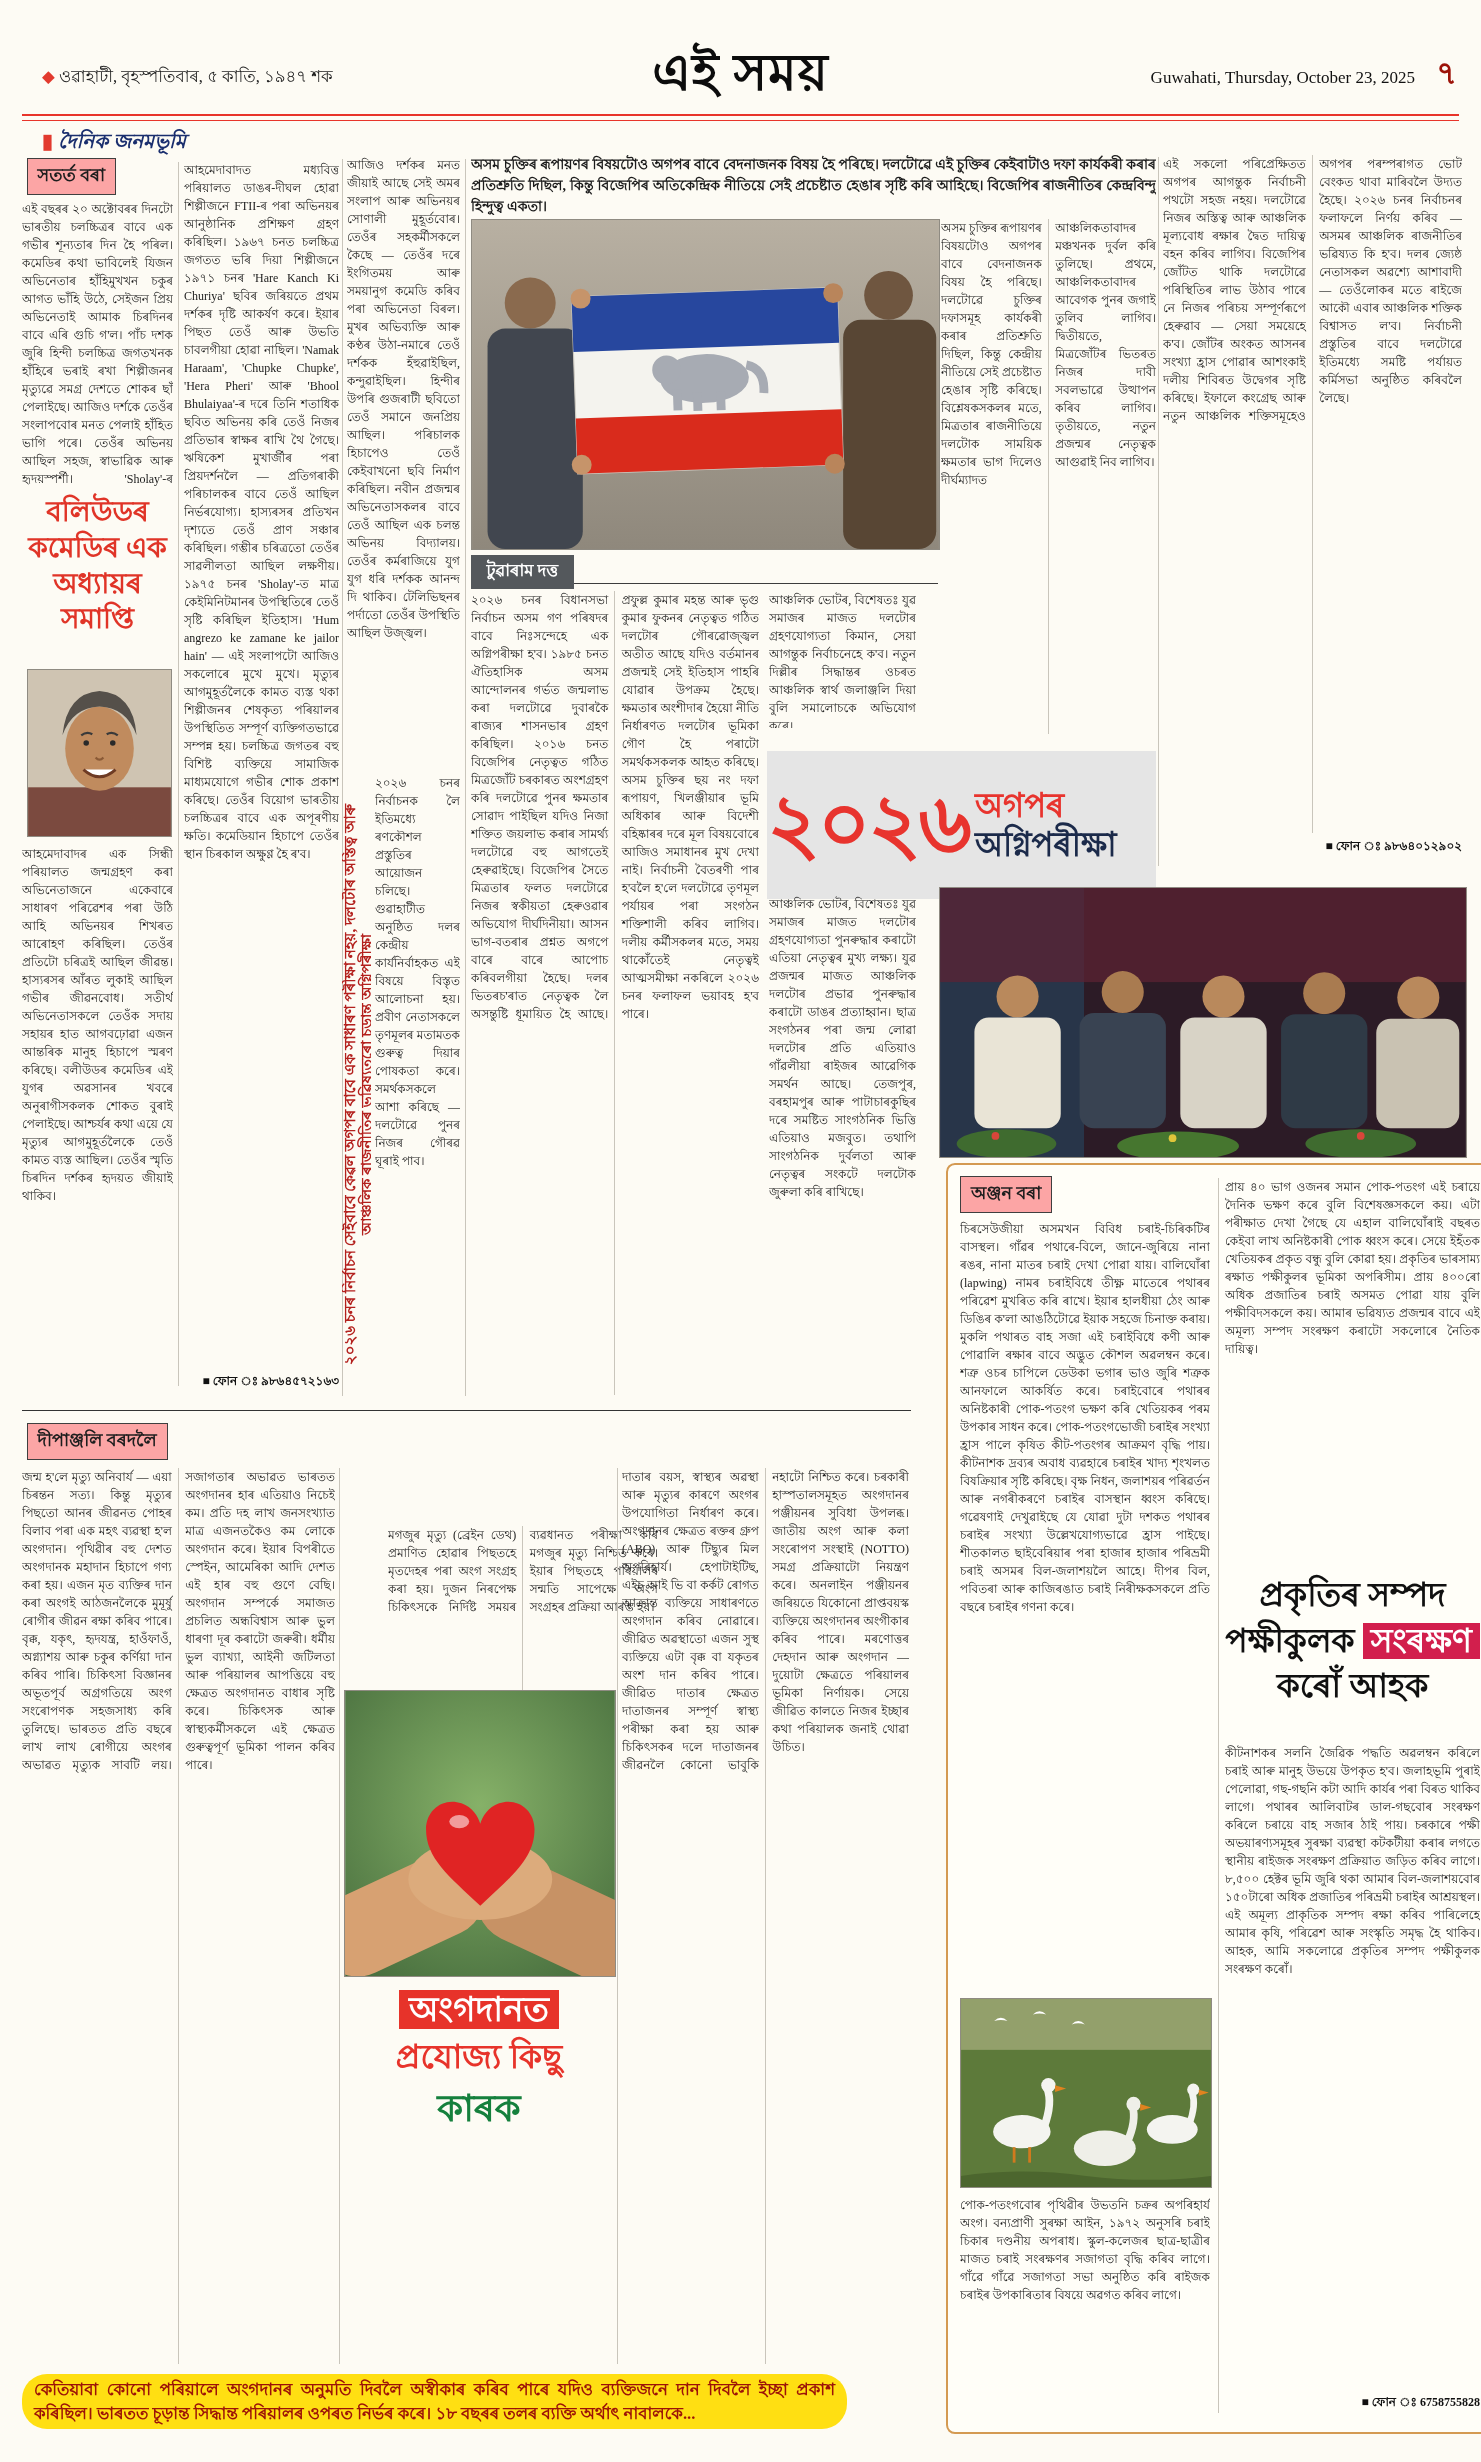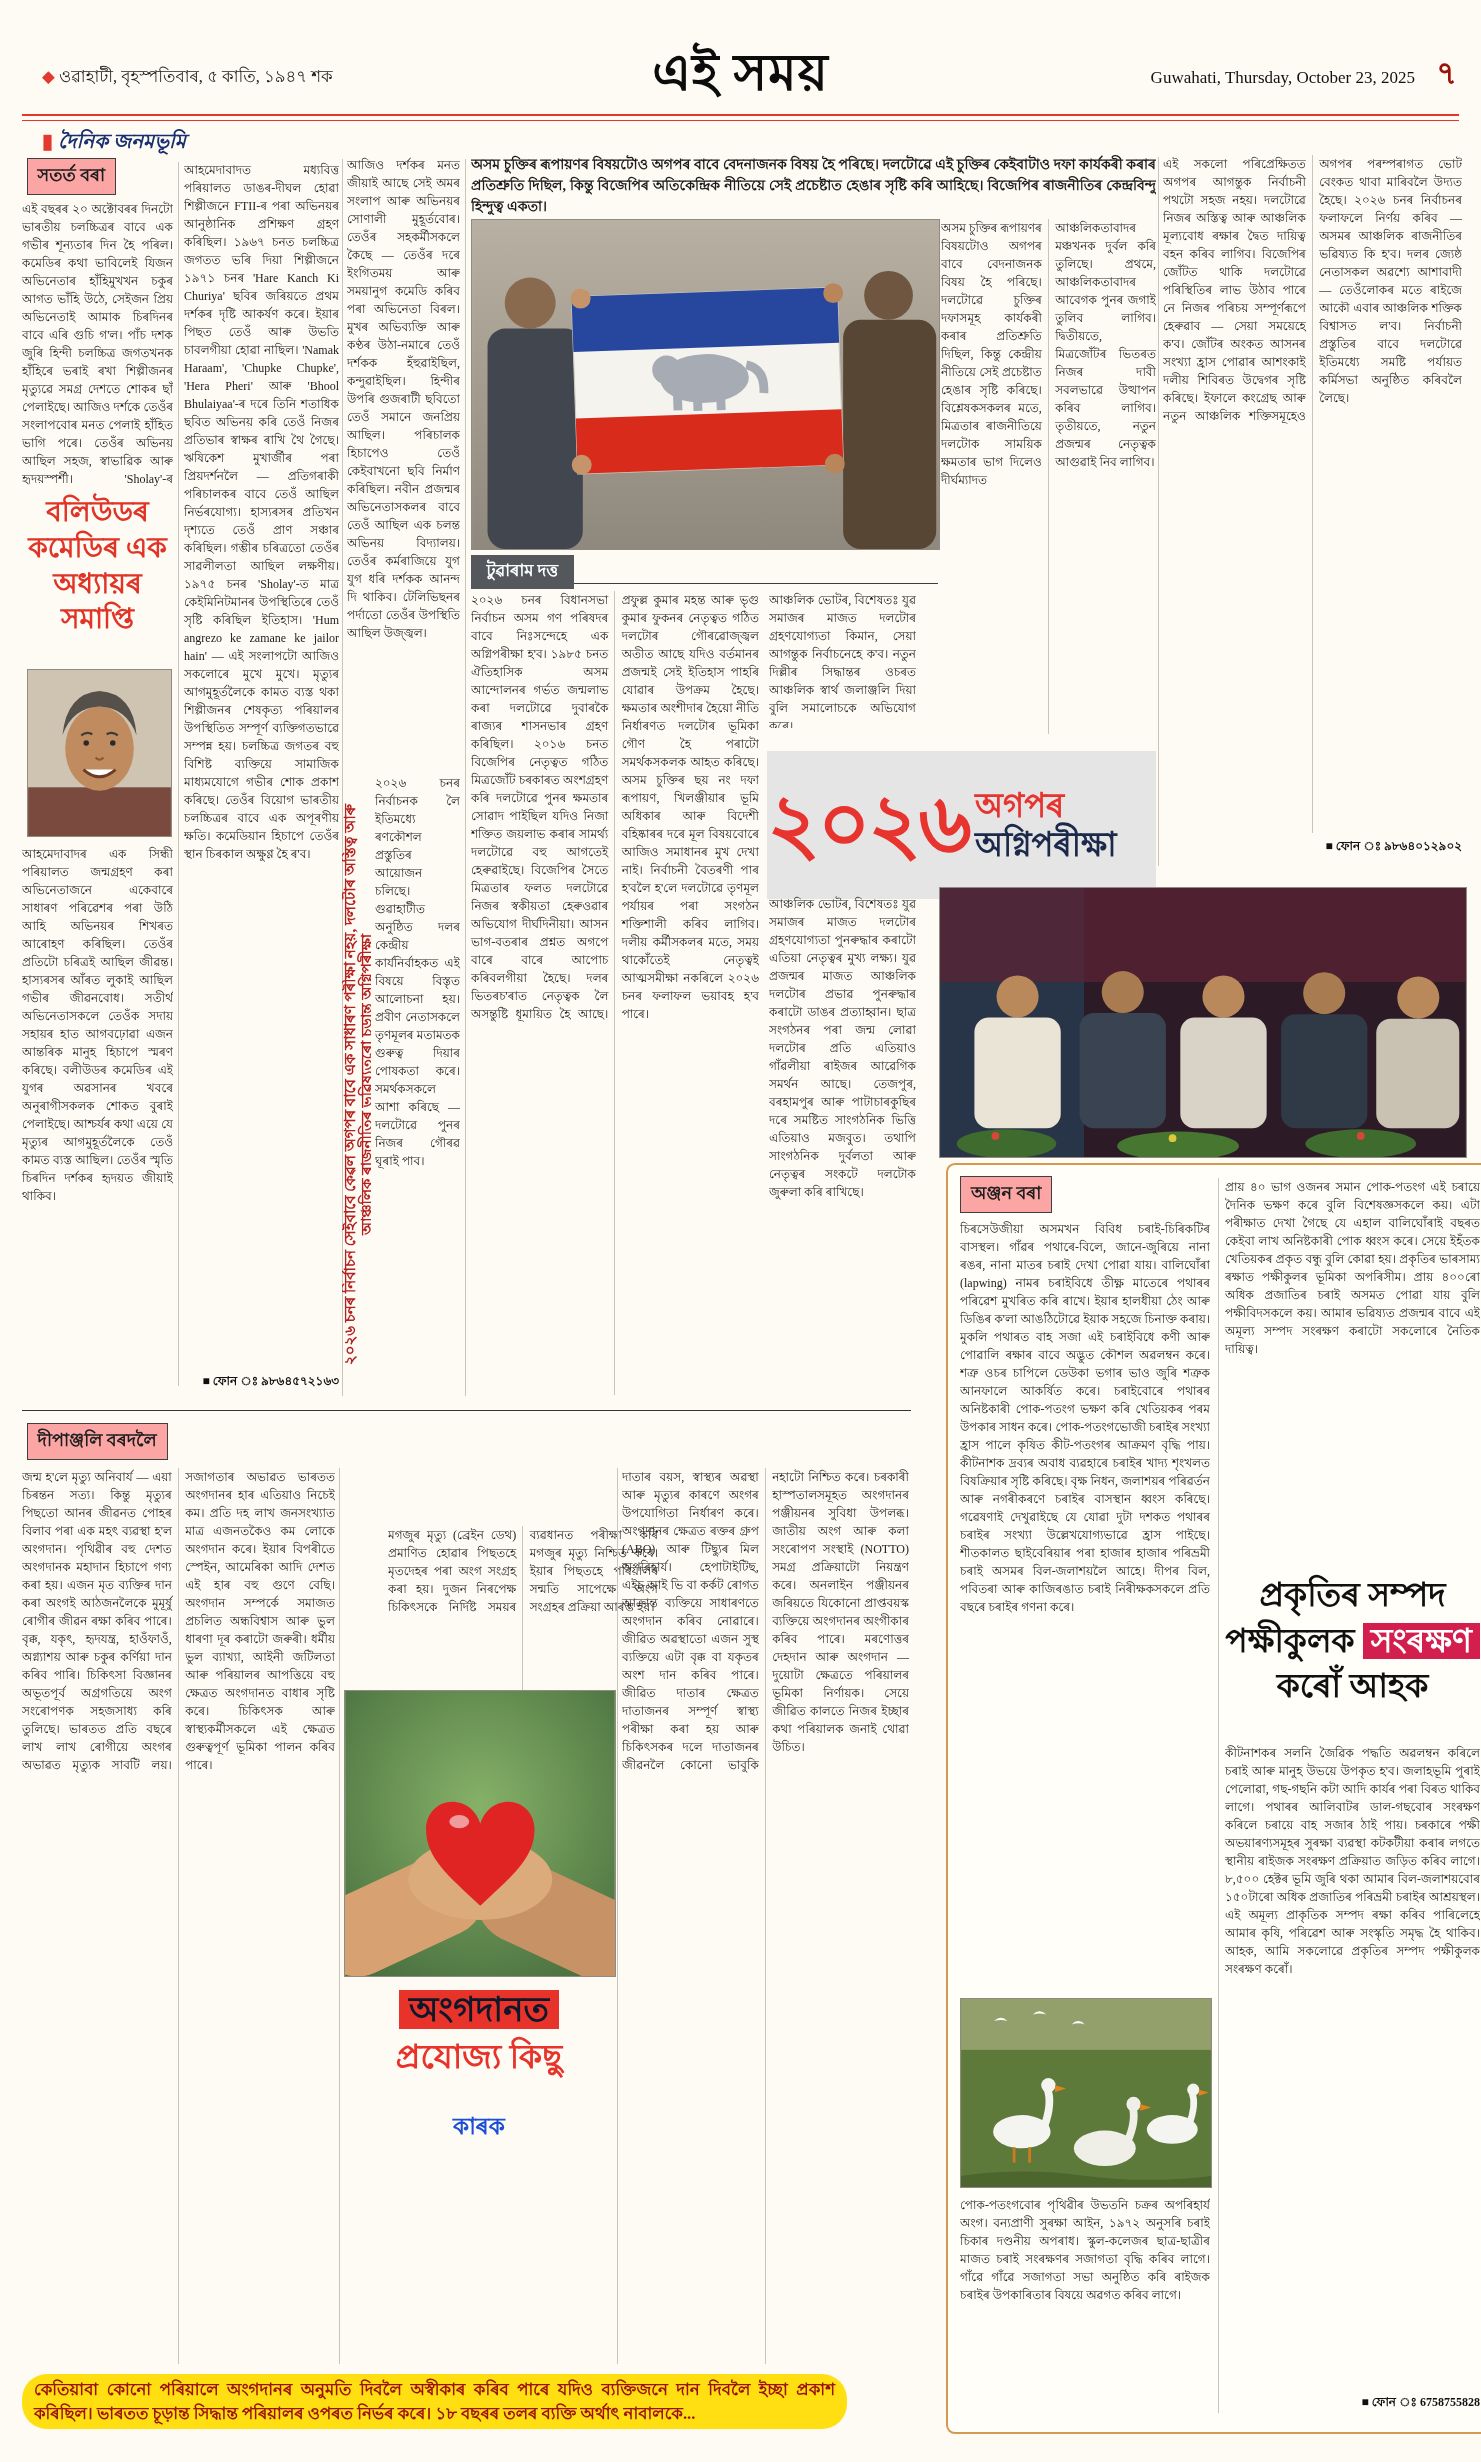--- a/index.html
+++ b/index.html
@@ -10,21 +10,21 @@
   .c2{column-count:2;column-gap:13.3px;column-rule:0.6px solid #c9c5bb;}
   .vline{position:absolute;width:0.6px;background:#c9c5bb;}
   .label-box{display:inline-block;border:1.7px solid #3f3f3f;padding:2.8px 10px;
              font-size:17.7px;font-weight:700;color:#1d1d1d;background:#fca5a5;}
   .phone{font-weight:700;font-size:12px;text-align:right;color:#111;}
   .photo-frame{border:0.6px solid #8f8b82;background:#ccc;overflow:hidden;}
   .photo-frame svg{display:block;}
   .vert{writing-mode:vertical-rl;transform:rotate(180deg);font-weight:700;
         color:#b3201d;font-size:15px;line-height:1.15;text-align:center;overflow:hidden;}
   .hl-pink{background:#d21f4d;color:#fff;padding:0 7.8px;}
-  .hl-red{background:#e7332a;color:#0f172a;padding:1.1px 10px;}
+  .hl-red{background:#e7332a;color:#ffffff;padding:1.1px 10px;}
   .masthead{font-weight:700;color:#0c0c0c;letter-spacing:1.1px;}
   .banner{background:#ffdf12;color:#9c1208;font-weight:700;font-size:16.6px;line-height:1.42;
           padding:5.5px 12px;display:flex;align-items:center;text-align:justify;}
   .panel{border:2.2px solid #d49a52;border-radius:8.9px;background:#fffef8;margin-left:27px;}
 </style>
 </head>
 <body>
 
 <div id="page">
 
@@ -221,21 +221,21 @@
       <rect x="230" y="340" width="320" height="150" rx="75" transform="rotate(25 390 415)" fill="#c79265"></rect>
       <ellipse cx="244" cy="340" rx="130" ry="74" fill="#dcab7c"></ellipse>
       <path d="M244 388 C186 334 146 302 146 250 C146 214 178 192 210 203 C230 210 240 227 244 240 C248 227 258 210 278 203 C310 192 342 214 342 250 C342 302 302 334 244 388 Z" fill="#e02424"></path>
       <ellipse cx="206" cy="236" rx="18" ry="12" fill="#ffffff" opacity="0.55"></ellipse>
     </svg>
   </div>
 
   <div class="abs" style="left:344px;top:1985px;width:270px;text-align:center;font-weight:700;line-height:1.45;">
     <div style="font-size:34px;"><span class="hl-red">অংগদানত</span></div>
     <div style="font-size:33px;color:#e7332a;">প্ৰযোজ্য কিছু</div>
-    <div style="font-size:23px;color:#1d4ed8;margin-top:28px;">কাৰক</div>
+    <div style="font-size:37px;color:#15803d;">কাৰক</div>
   </div>
 
   <div class="abs txt c2" style="left:622px;top:1468px;width:287px;height:896px;">দাতাৰ বয়স, স্বাস্থ্যৰ অৱস্থা আৰু মৃত্যুৰ কাৰণে অংগৰ উপযোগিতা নিৰ্ধাৰণ কৰে। অংগদানৰ ক্ষেত্ৰত ৰক্তৰ গ্ৰুপ (ABO) আৰু টিছ্যুৰ মিল অপৰিহাৰ্য। হেপাটাইটিছ, এইচ আই ভি বা কৰ্কট ৰোগত আক্ৰান্ত ব্যক্তিয়ে সাধাৰণতে অংগদান কৰিব নোৱাৰে। জীৱিত অৱস্থাতো এজন সুস্থ ব্যক্তিয়ে এটা বৃক্ক বা যকৃতৰ অংশ দান কৰিব পাৰে। জীৱিত দাতাৰ ক্ষেত্ৰত দাতাজনৰ সম্পূৰ্ণ স্বাস্থ্য পৰীক্ষা কৰা হয় আৰু চিকিৎসকৰ দলে দাতাজনৰ জীৱনলৈ কোনো ভাবুকি নহাটো নিশ্চিত কৰে। চৰকাৰী হাস্পতালসমূহত অংগদানৰ পঞ্জীয়নৰ সুবিধা উপলব্ধ। জাতীয় অংগ আৰু কলা সংৰোপণ সংস্থাই (NOTTO) সমগ্ৰ প্ৰক্ৰিয়াটো নিয়ন্ত্ৰণ কৰে। অনলাইন পঞ্জীয়নৰ জৰিয়তে যিকোনো প্ৰাপ্তবয়স্ক ব্যক্তিয়ে অংগদানৰ অংগীকাৰ কৰিব পাৰে। মৰণোত্তৰ দেহদান আৰু অংগদান — দুয়োটা ক্ষেত্ৰতে পৰিয়ালৰ ভূমিকা নিৰ্ণায়ক। সেয়ে জীৱিত কালতে নিজৰ ইচ্ছাৰ কথা পৰিয়ালক জনাই থোৱা উচিত।</div>
   <div class="vline" style="left:339px;top:1468px;height:896px;"></div>
   <div class="vline" style="left:617px;top:1468px;height:896px;"></div>
 
   <div class="abs banner" style="left:22px;top:2374px;width:825px;height:55px;box-sizing:border-box;border-radius:25px;">কেতিয়াবা কোনো পৰিয়ালে অংগদানৰ অনুমতি দিবলৈ অস্বীকাৰ কৰিব পাৰে যদিও ব্যক্তিজনে দান দিবলৈ ইচ্ছা প্ৰকাশ কৰিছিল। ভাৰতত চূড়ান্ত সিদ্ধান্ত পৰিয়ালৰ ওপৰত নিৰ্ভৰ কৰে। ১৮ বছৰৰ তলৰ ব্যক্তি অৰ্থাৎ নাবালকে...</div>
 
 </div>
 

